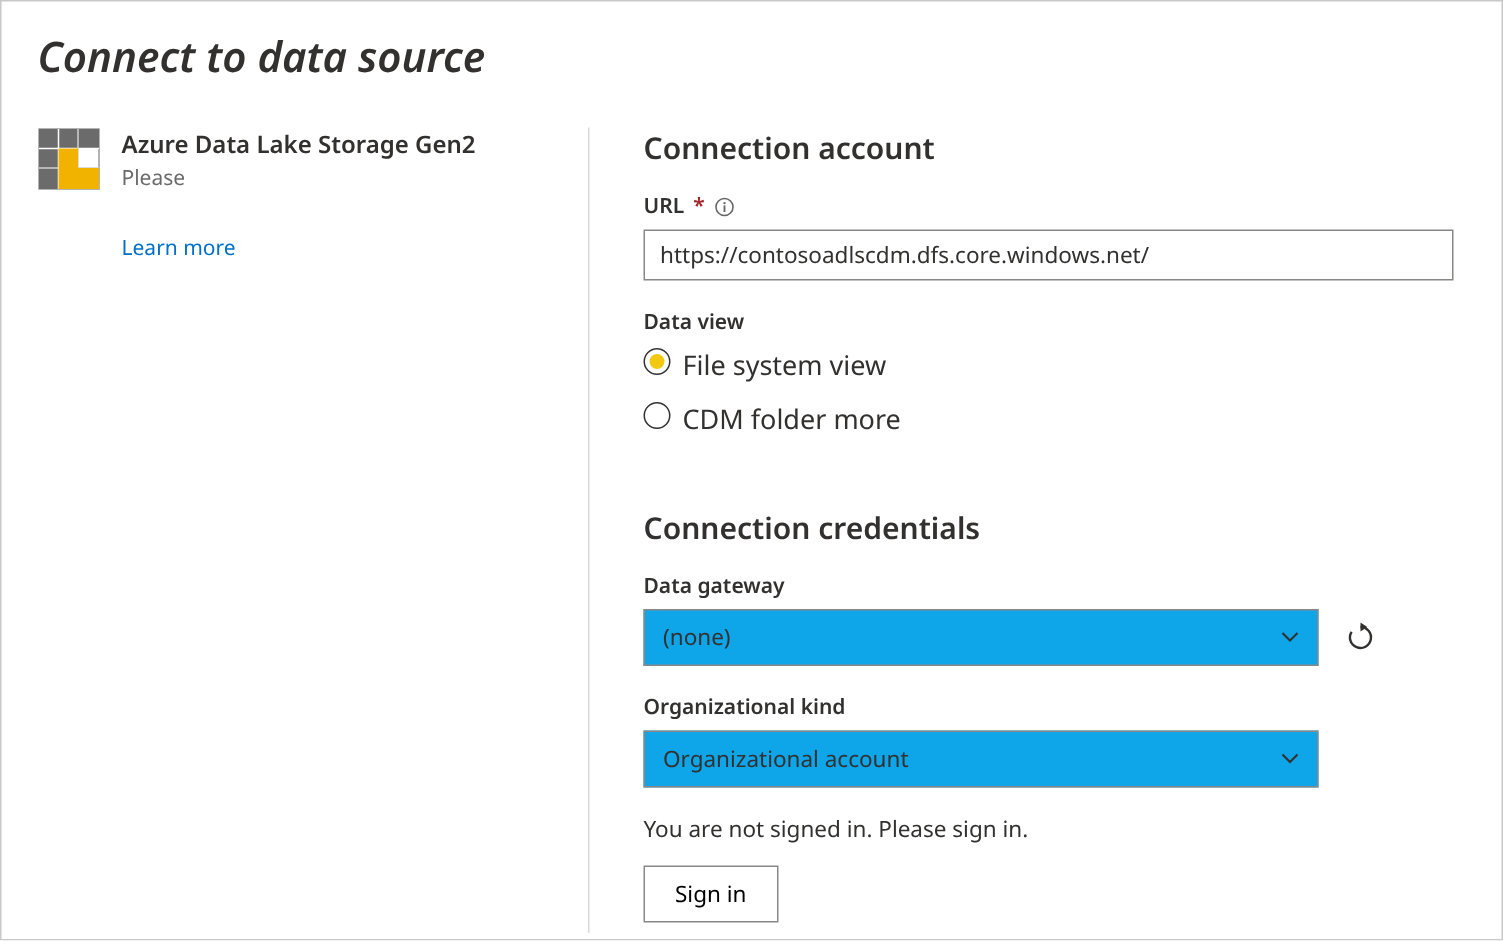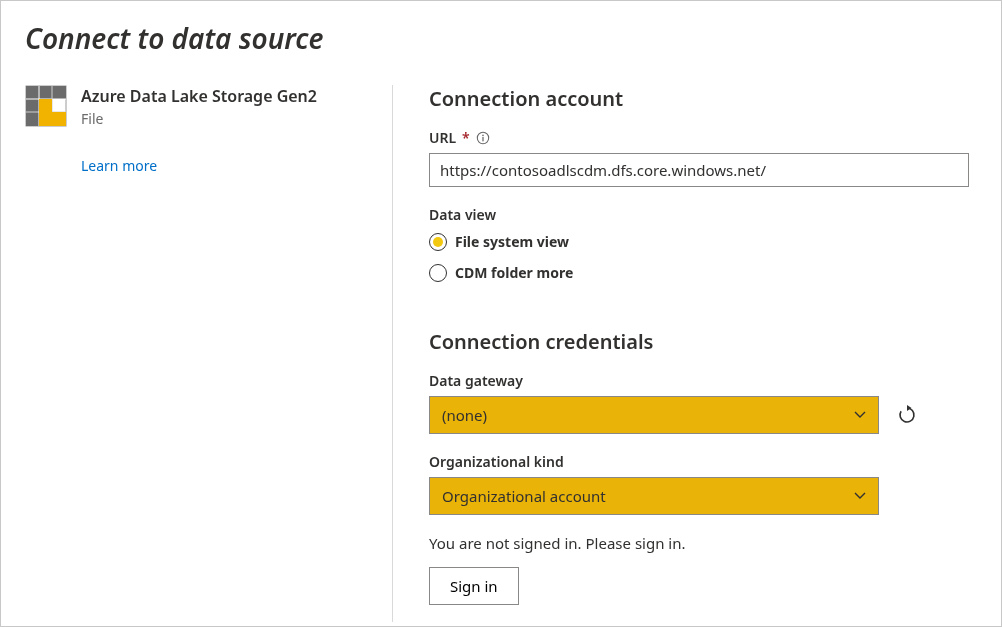--- a/index.html
+++ b/index.html
@@ -95,26 +95,25 @@
     padding: 16px 10px;
     font-size: 15px;
     font-family: inherit;
     color: #323130;
   }
   .radio-group {
     margin-top: 8px;
   }
   .radio-row {
     display: flex;
-    align-items: center;
+    align-items: flex-start;
     gap: 8px;
-    font-size: 14px;
+    font-size: 18px;
     margin-bottom: 12px;
     cursor: pointer;
-    font-weight: bold;
   }
   .radio-outer {
     width: 18px; height: 18px;
     border-radius: 50%;
     border: 1px solid #323130;
     display: flex;
     align-items: center;
     justify-content: center;
   }
   .radio-inner {
@@ -130,21 +129,21 @@
   .select {
     width: 450px;
     height: 38px;
     border: 1px solid #8a8886;
     display: flex;
     align-items: center;
     justify-content: space-between;
     padding: 0 12px;
     font-size: 15px;
     cursor: pointer;
-    background: #eab308;
+    background: #0ea5e9;
   }
   .select.second {
     width: 450px;
   }
   .chevron {
     width: 12px; height: 12px;
   }
   .refresh-icon {
     width: 20px; height: 20px;
     cursor: pointer;
@@ -183,21 +182,21 @@
           <line x1="1" y1="14" x2="41" y2="14" stroke="#fff" stroke-width="1"></line>
           <line x1="1" y1="27" x2="41" y2="27" stroke="#d0d0d0" stroke-width="1"></line>
           <line x1="14" y1="1" x2="14" y2="41" stroke="#fff" stroke-width="1"></line>
           <line x1="27" y1="1" x2="27" y2="41" stroke="#d0d0d0" stroke-width="1"></line>
           <rect x="14" y="27" width="13" height="14" fill="#f2b300"></rect>
           <rect x="27" y="27" width="14" height="14" fill="#f2b300"></rect>
           <rect x="14" y="14" width="13" height="13" fill="#f2b300"></rect>
         </svg>
         <div>
           <p class="connector-name">Azure Data Lake Storage Gen2</p>
-          <p class="connector-sub">File</p>
+          <p class="connector-sub">Please</p>
         </div>
       </div>
       <a class="learn-more">Learn more</a>
     </div>
 
     <div class="right-col">
       <h2 class="section-heading">Connection account</h2>
 
       <div class="field-block">
         <div class="field-label">

